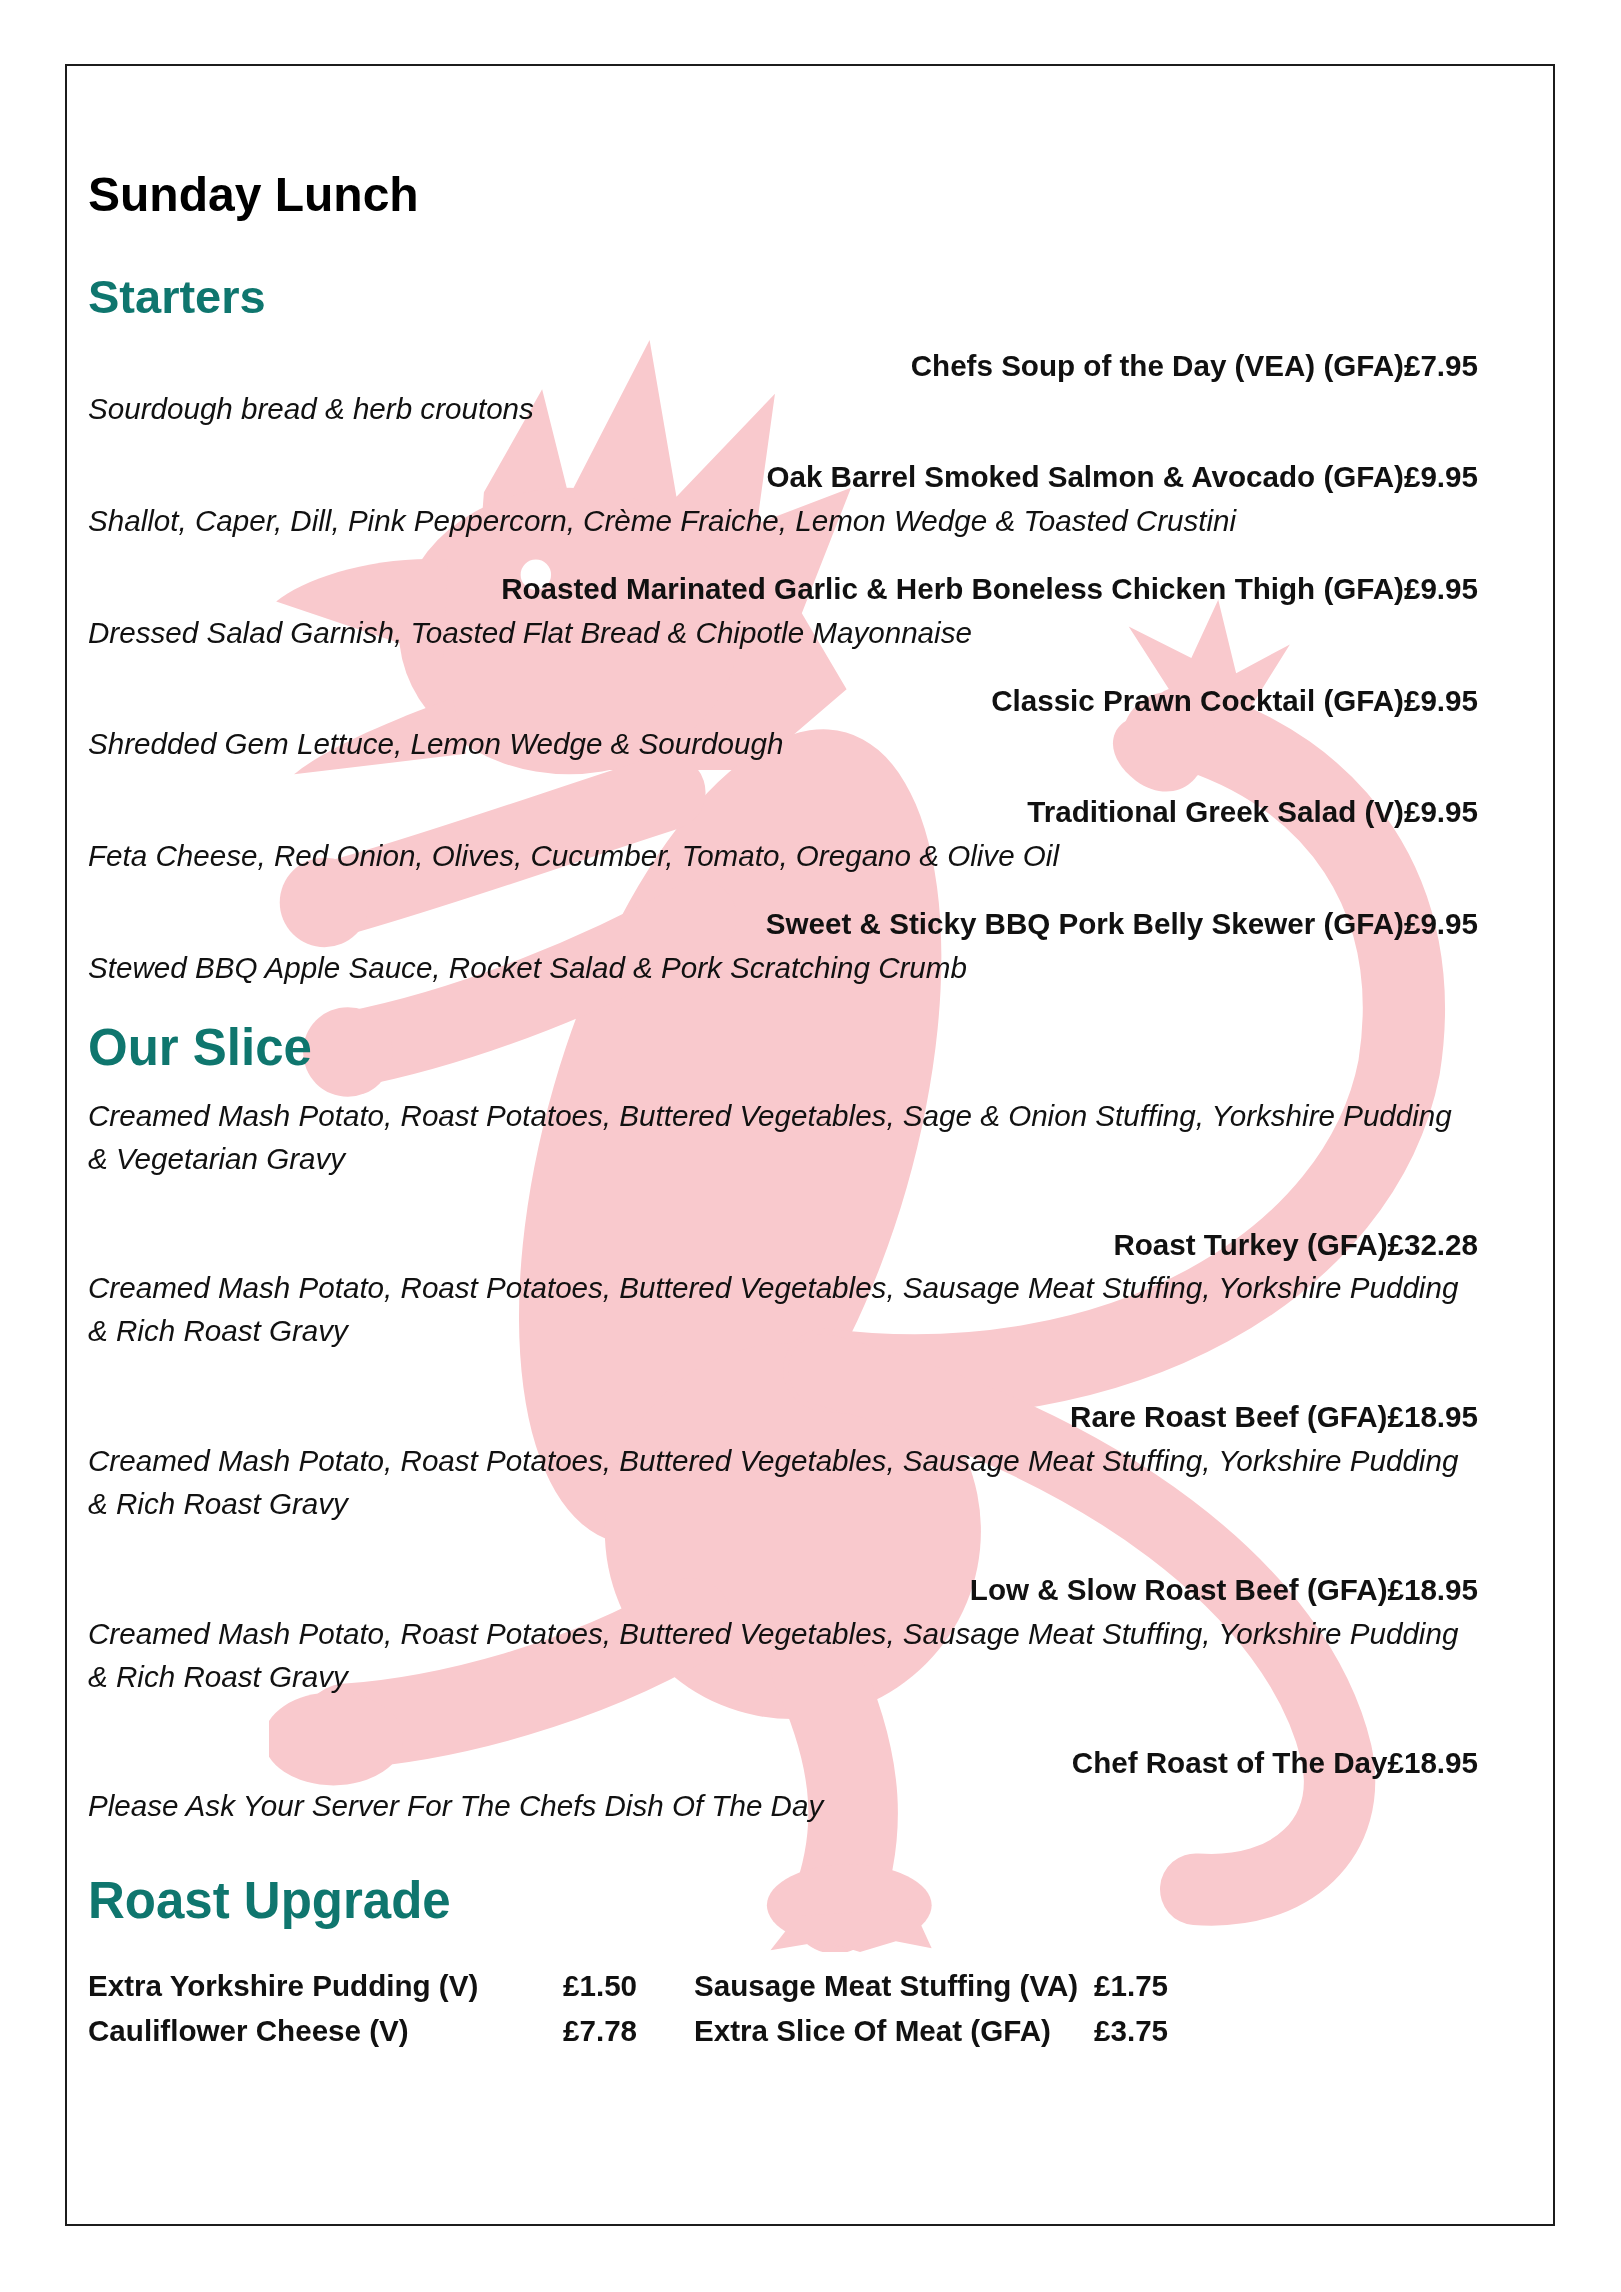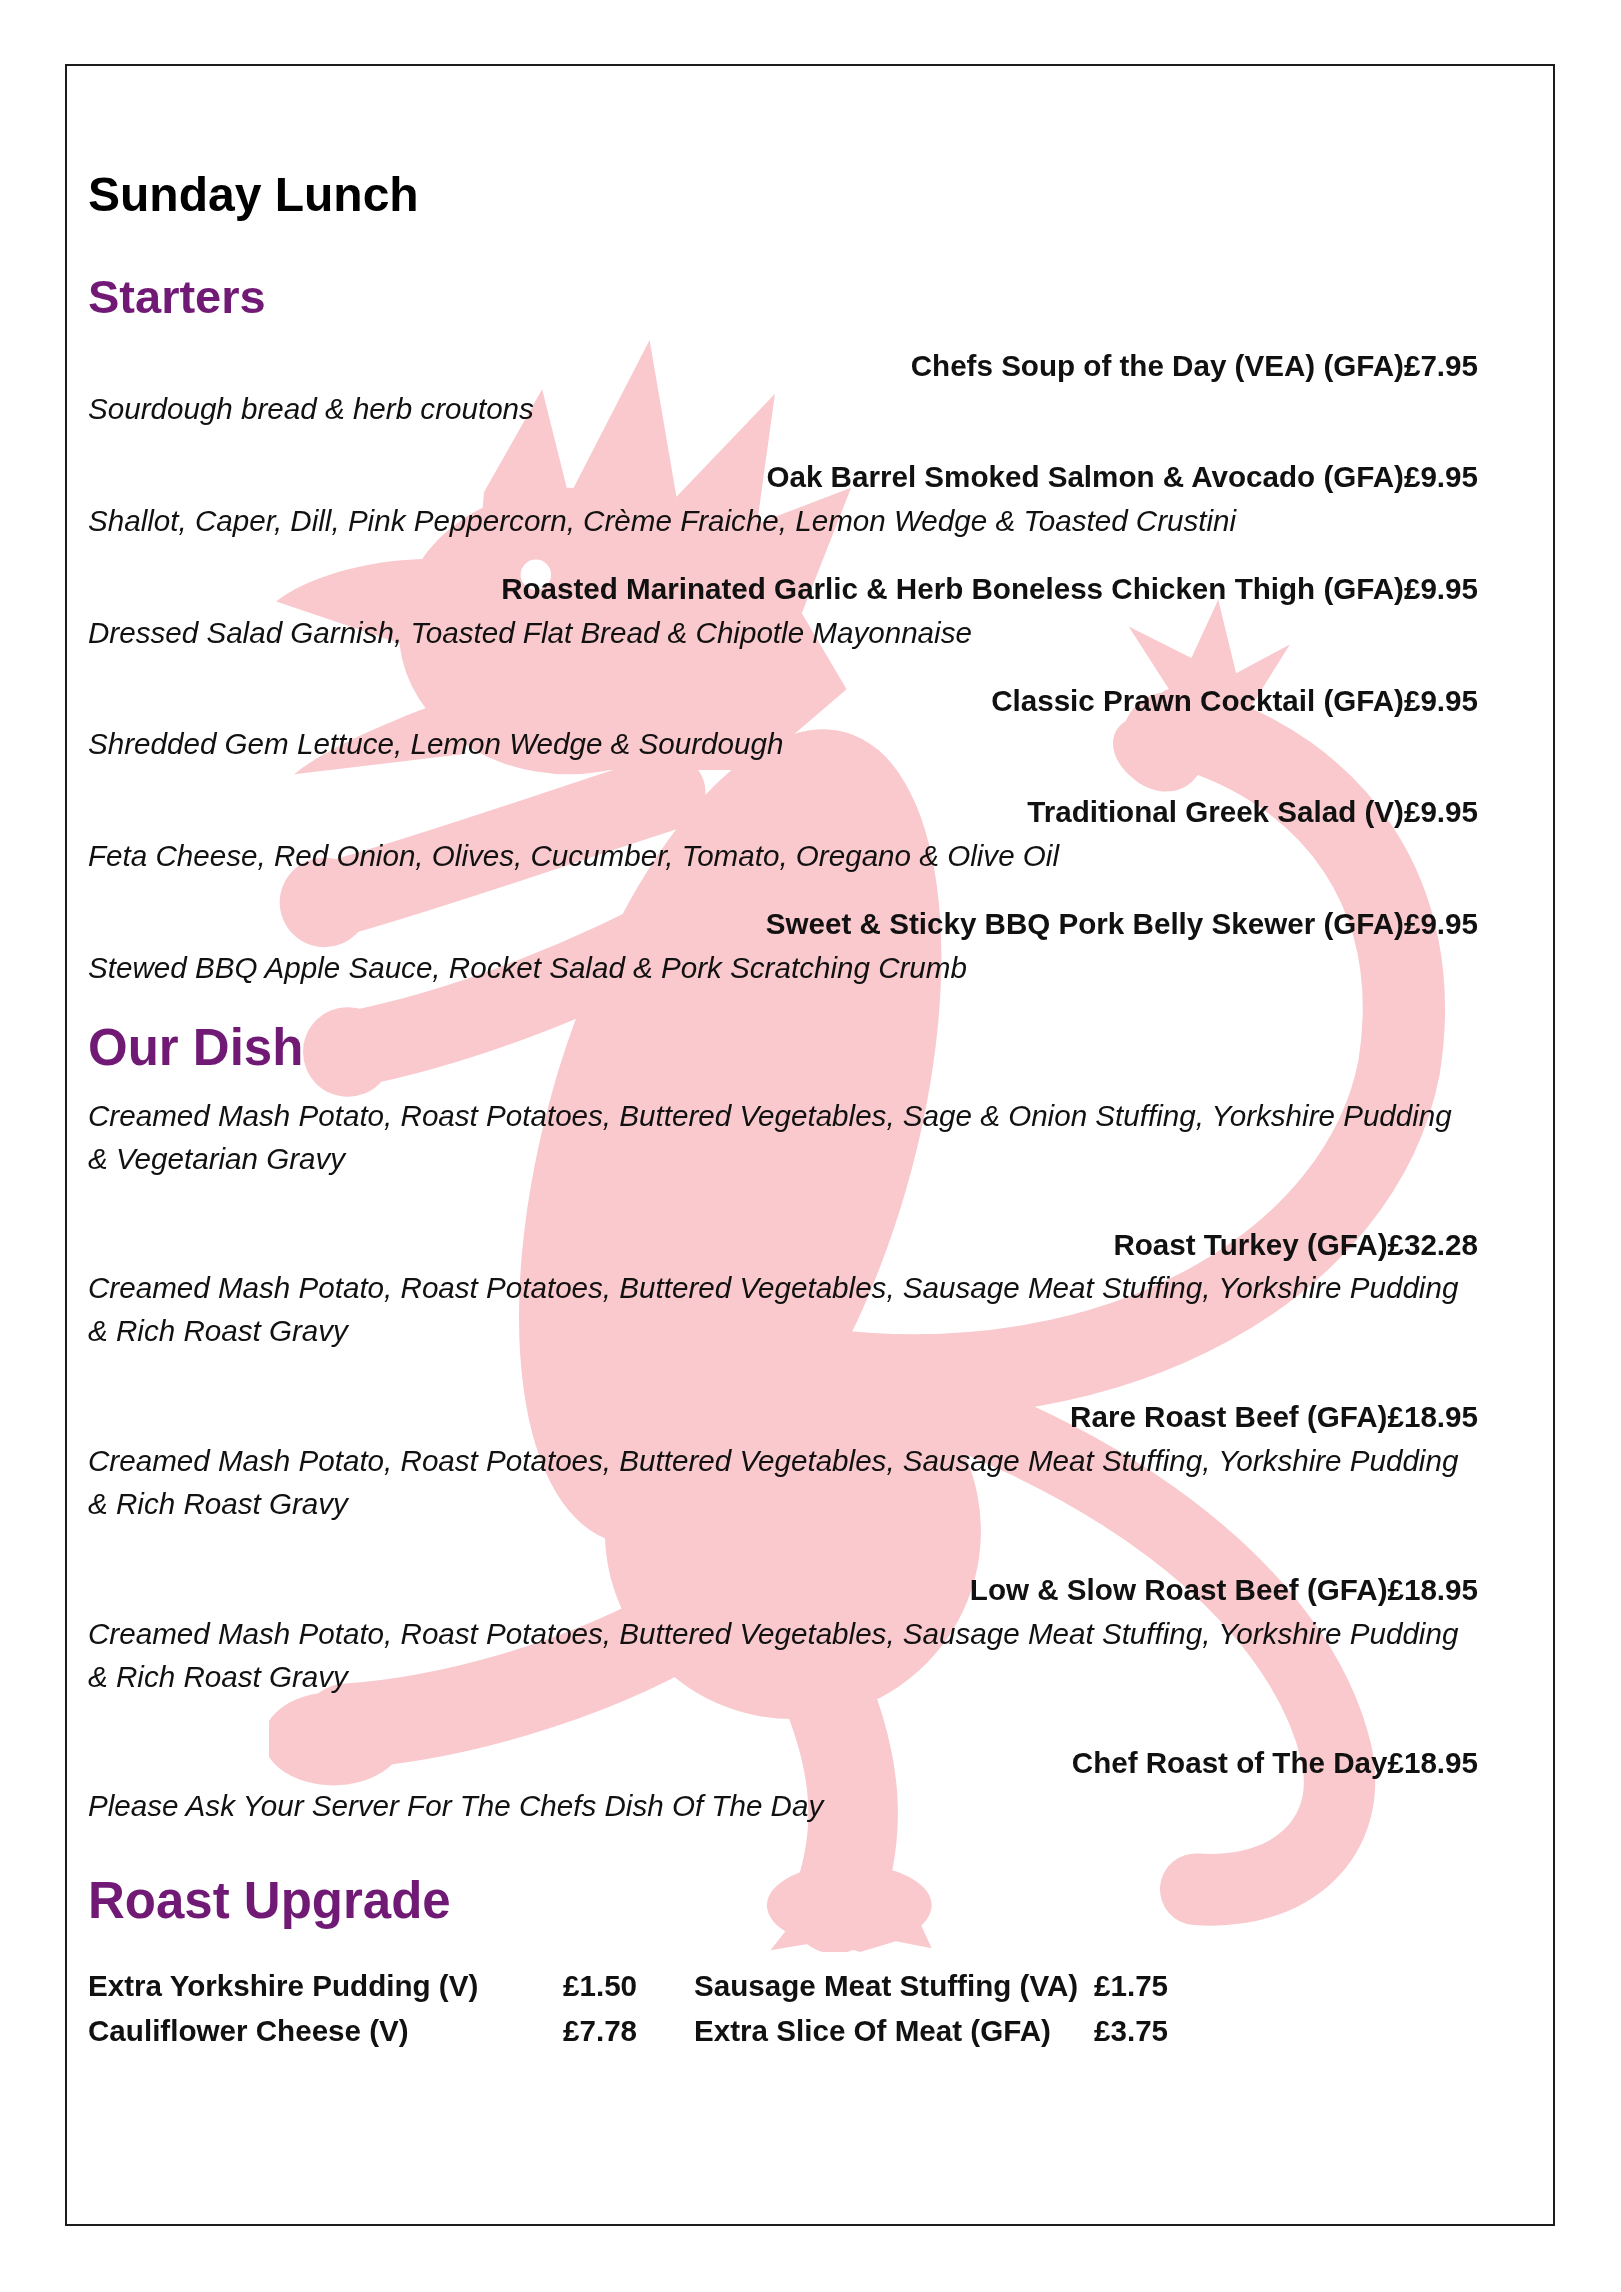--- a/index.html
+++ b/index.html
@@ -15,21 +15,21 @@
     position:absolute;left:269px;top:340px;width:1191px;height:1612px;
     z-index:0;pointer-events:none;
   }
   .content{
     position:absolute;left:88px;top:167px;width:1390px;z-index:1;
   }
   .page-title{
     font-size:48px;font-weight:bold;line-height:1.15;margin:0 0 48px 0;color:#000;
   }
   .section-heading{
-    font-size:47px;font-weight:bold;line-height:1.15;margin:0 0 21.5px 0;color:#701a75;
+    font-size:47px;font-weight:bold;line-height:1.15;margin:0 0 21.5px 0;color:#0f766e;
   }
   .section-heading.big{font-size:51px;}
   .section-heading.mt-roast{margin:30px 0 16px 0;}
   .section-heading.mt-upgrade{margin:36px 0 32px 0;}
   .item{margin:0 0 27px 0;}
   .roast-list .item{margin:0 0 45px 0;}
   .item-row{display:flex;justify-content:flex-end;align-items:baseline;}
   .item-name{font-size:29.6px;font-weight:bold;line-height:39px;}
   .item-price{font-size:29.6px;font-weight:bold;line-height:39px;text-align:right;white-space:nowrap;}
   .item-desc{font-size:29.6px;font-style:italic;line-height:43px;margin-top:2.7px;}
@@ -127,21 +127,21 @@
     </div>
     <div class="item">
       <div class="item-row">
         <span class="item-name">Sweet &amp; Sticky BBQ Pork Belly Skewer (GFA)</span>
         <span class="item-price">£9.95</span>
       </div>
       <div class="item-desc">Stewed BBQ Apple Sauce, Rocket Salad &amp; Pork Scratching Crumb</div>
     </div>
   </div>
 
-  <h2 class="section-heading big mt-roast">Our Dish</h2>
+  <h2 class="section-heading big mt-roast">Our Slice</h2>
 
   <div class="roast-list">
     <div class="item">
       <div class="item-desc">Creamed Mash Potato, Roast Potatoes, Buttered Vegetables, Sage &amp; Onion Stuffing, Yorkshire Pudding &amp; Vegetarian Gravy</div>
     </div>
     <div class="item">
       <div class="item-row">
         <span class="item-name">Roast Turkey (GFA)</span>
         <span class="item-price">£32.28</span>
       </div>

